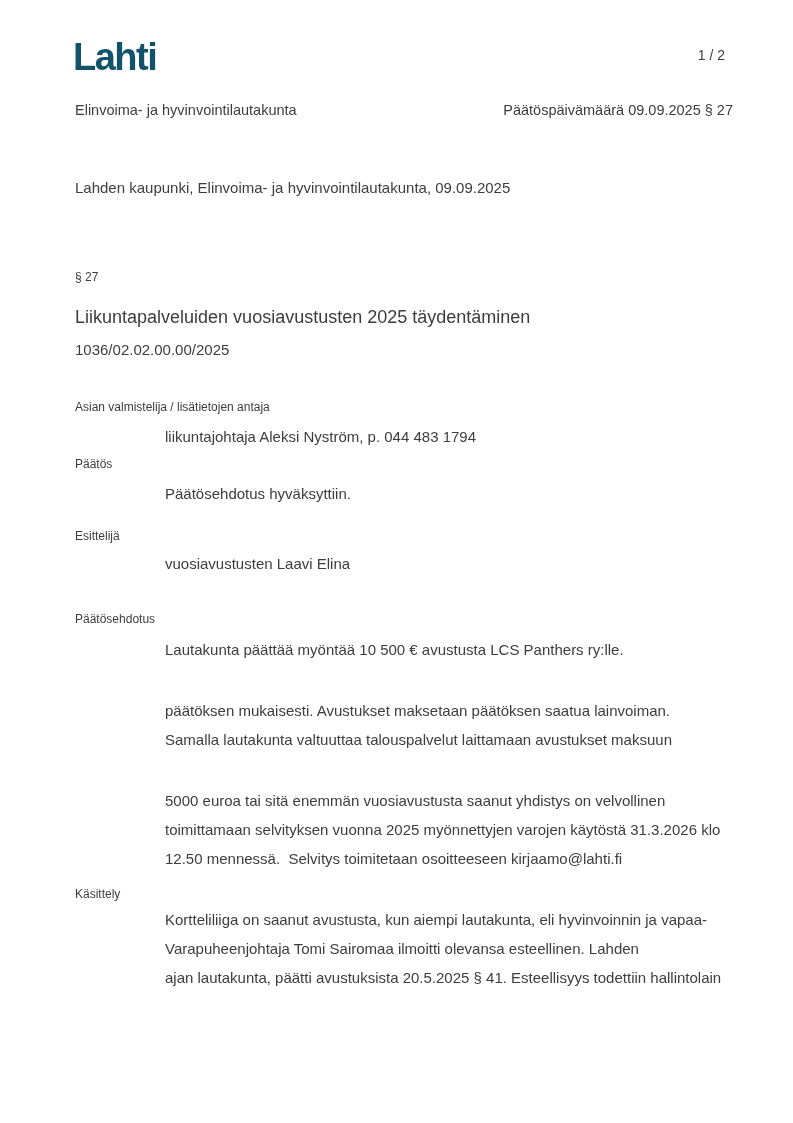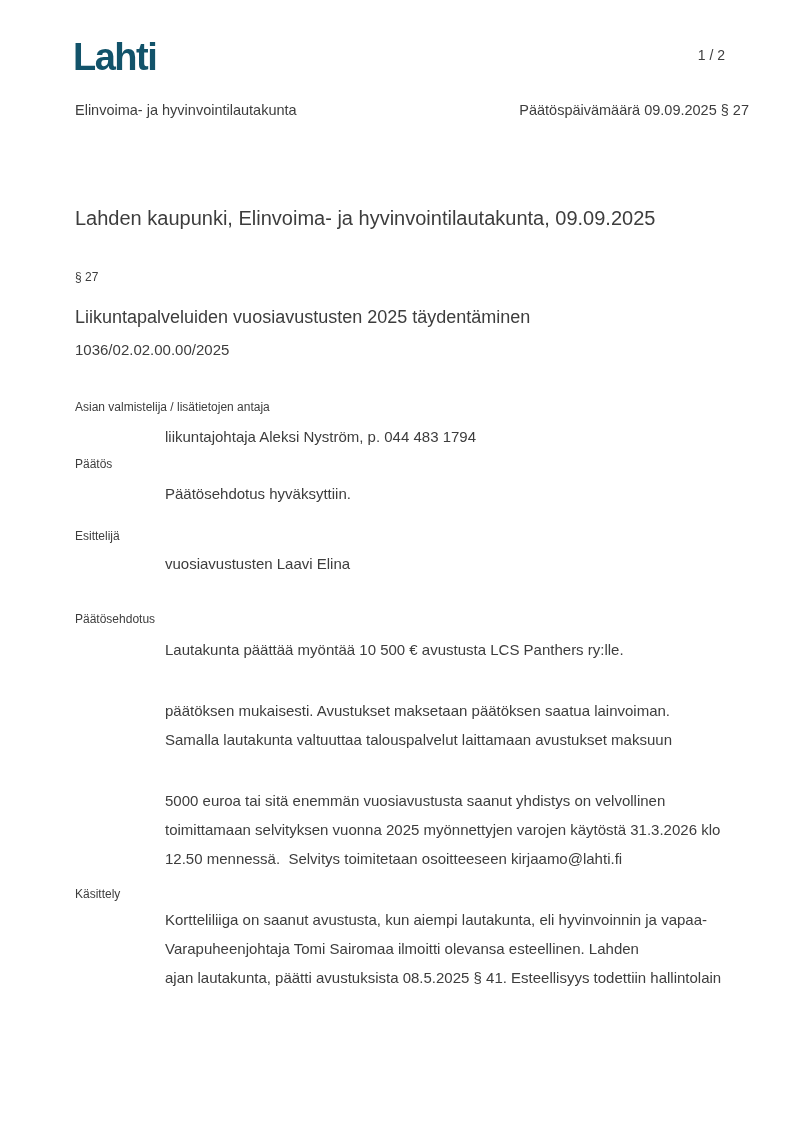--- a/index.html
+++ b/index.html
@@ -33,28 +33,28 @@
   .page-number {
     position: absolute;
     top: 47px;
     right: 68px;
     font-size: 14px;
     white-space: pre;
   }
   .header-row {
     position: absolute;
     left: 75px;
-    right: 44px;
+    right: 60px;
     top: 102px;
     display: flex;
     justify-content: space-between;
     font-size: 14.5px;
   }
   .header-row span { white-space: pre; }
-  .intro      { left: 75px;  top: 179px; font-size: 20px; margin-top: 28px; }
+  .intro      { left: 75px;  top: 179px; font-size: 15px; }
   .sec-mark   { left: 75px;  top: 270px; font-size: 12px; }
   .doc-title  { left: 75px;  top: 307px; font-size: 18px; }
   .case-no    { left: 75px;  top: 341px; font-size: 15px; }
   .label      { left: 75px;  font-size: 12px; }
   .value      { left: 165px; font-size: 15px; }
   .para {
     position: absolute;
     left: 165px;
     font-size: 15px;
   }
@@ -106,16 +106,16 @@
     <div class="tline">5000 euroa tai sitä enemmän vuosiavustusta saanut yhdistys on velvollinen</div>
     <div class="tline">toimittamaan selvityksen vuonna 2025 myönnettyjen varojen käytöstä 31.3.2026 klo</div>
     <div class="tline">12.50 mennessä.  Selvitys toimitetaan osoitteeseen kirjaamo@lahti.fi</div>
   </div>
 
   <div class="abs label" style="top:887px">Käsittely</div>
 
   <div class="para" style="top:905px">
     <div class="tline">Kortteliliiga on saanut avustusta, kun aiempi lautakunta, eli hyvinvoinnin ja vapaa-</div>
     <div class="tline">Varapuheenjohtaja Tomi Sairomaa ilmoitti olevansa esteellinen. Lahden</div>
-    <div class="tline">ajan lautakunta, päätti avustuksista 08.5.2025 § 41. Esteellisyys todettiin hallintolain</div>
+    <div class="tline">ajan lautakunta, päätti avustuksista 20.5.2025 § 41. Esteellisyys todettiin hallintolain</div>
   </div>
 
 </div>
 
 </body></html>

